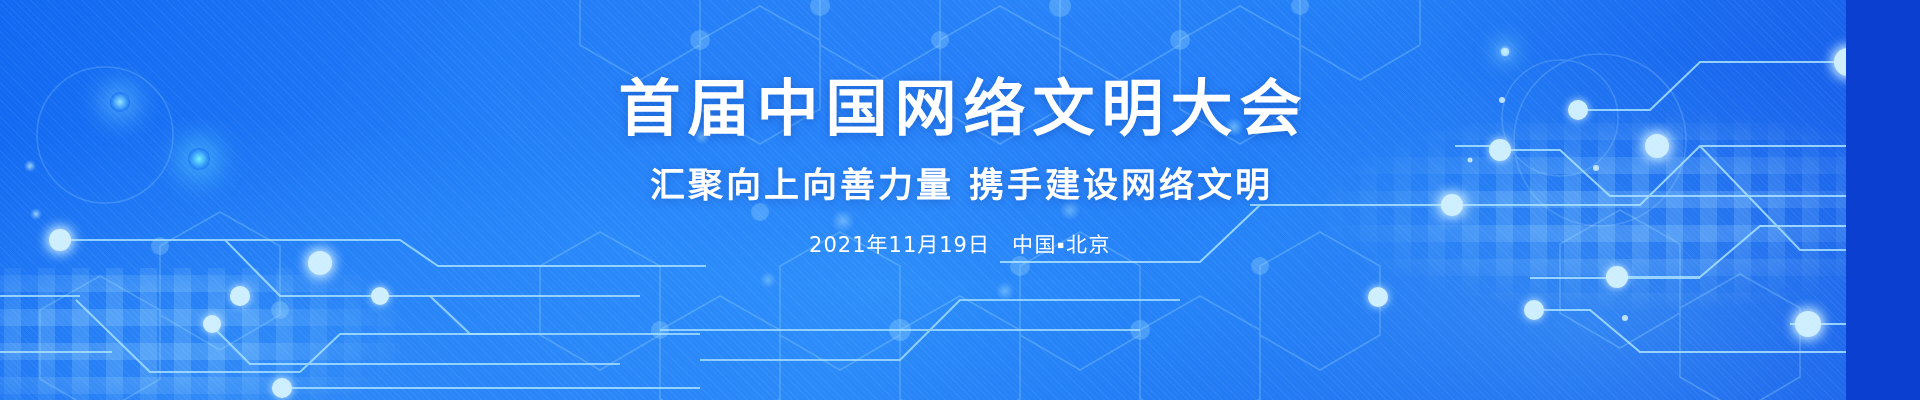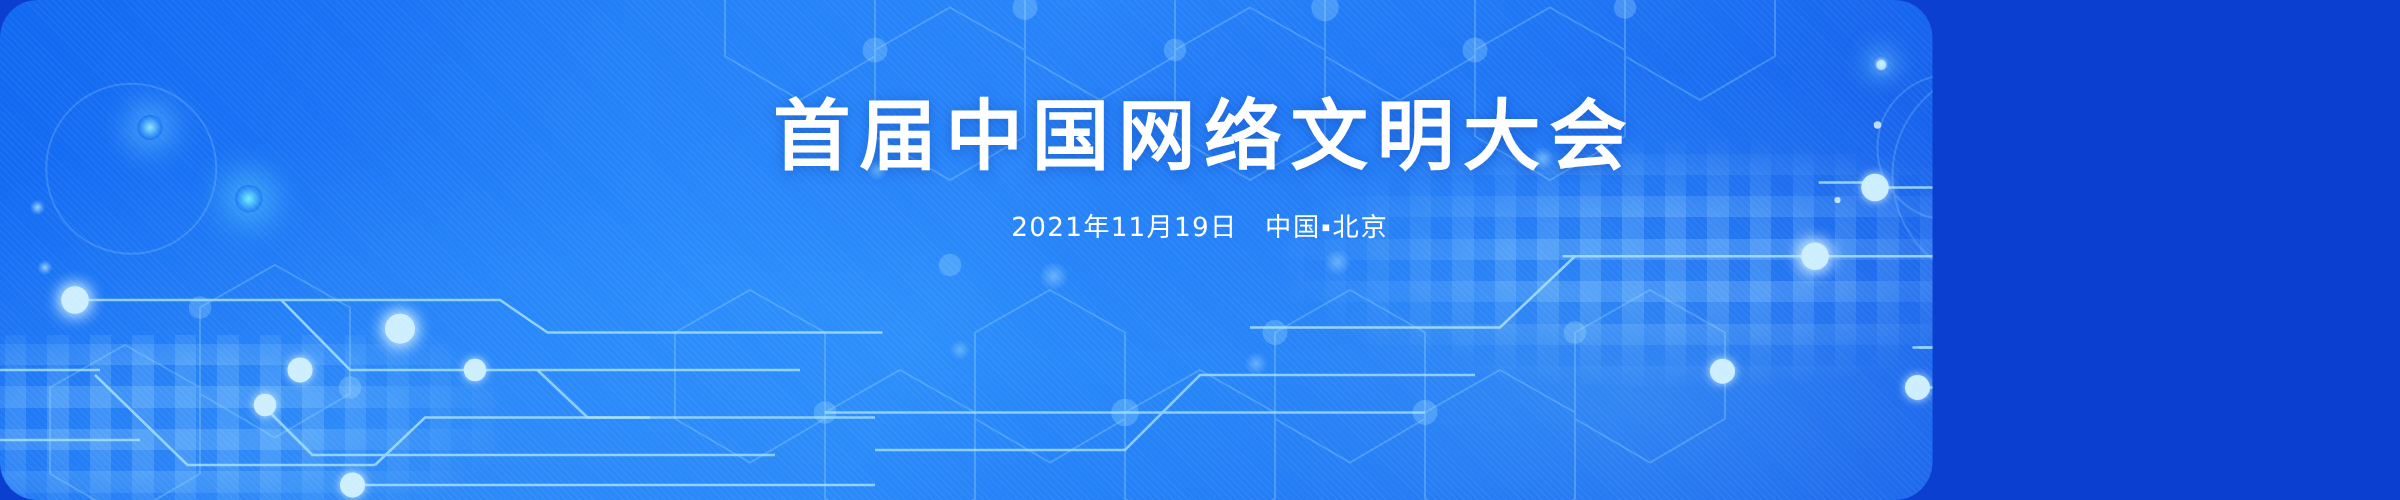--- a/index.html
+++ b/index.html
@@ -8,32 +8,31 @@
     padding: 0;
     background: #0b3fd0;
   }
   body {
     font-family: "Liberation Sans", "DejaVu Sans", sans-serif;
   }
 
   
   .banner {
     position: relative;
-    width: 1546px;
+    width: 1846px;
     height: 400px;
     overflow: hidden;
     background: linear-gradient(118deg,
         #1168f2 0%,
         #1b74f5 18%,
         #2a8bfb 38%,
         #2f93fc 50%,
         #2382f8 66%,
         #1a6bf0 82%,
         #1559e8 100%);
-    border-radius: 30px;
   }
 
   
   .glow-a, .glow-b, .glow-c, .glow-d {
     position: absolute;
     pointer-events: none;
   }
   .glow-a {
     left: -260px; top: 120px;
     width: 980px; height: 560px;
@@ -349,20 +348,21 @@
   <div class="bokeh" style="left:996px; top:282px; width:18px; height:18px;
               background:radial-gradient(circle, rgba(175,230,255,0.45) 0%, rgba(140,205,255,0.14) 55%, rgba(140,205,255,0) 78%); z-index:20;"></div>
   <div class="bokeh" style="left:760px; top:272px; width:16px; height:16px;
               background:radial-gradient(circle, rgba(175,230,255,0.42) 0%, rgba(140,205,255,0.13) 55%, rgba(140,205,255,0) 78%); z-index:20;"></div>
 
   <div class="stripes" style="z-index:30"></div>
 
   <div class="content">
     <div class="title">首届中国网络文明大会</div>
 
+    <div class="subtitle">汇聚向上向善力量  携手建设网络文明</div>
 
     <div class="datebar">
       <span class="date-text">2021年11月19日</span>
       <span class="place-text">中国▪北京</span>
     </div>
   </div>
 
 </div>
 
 </body></html>

